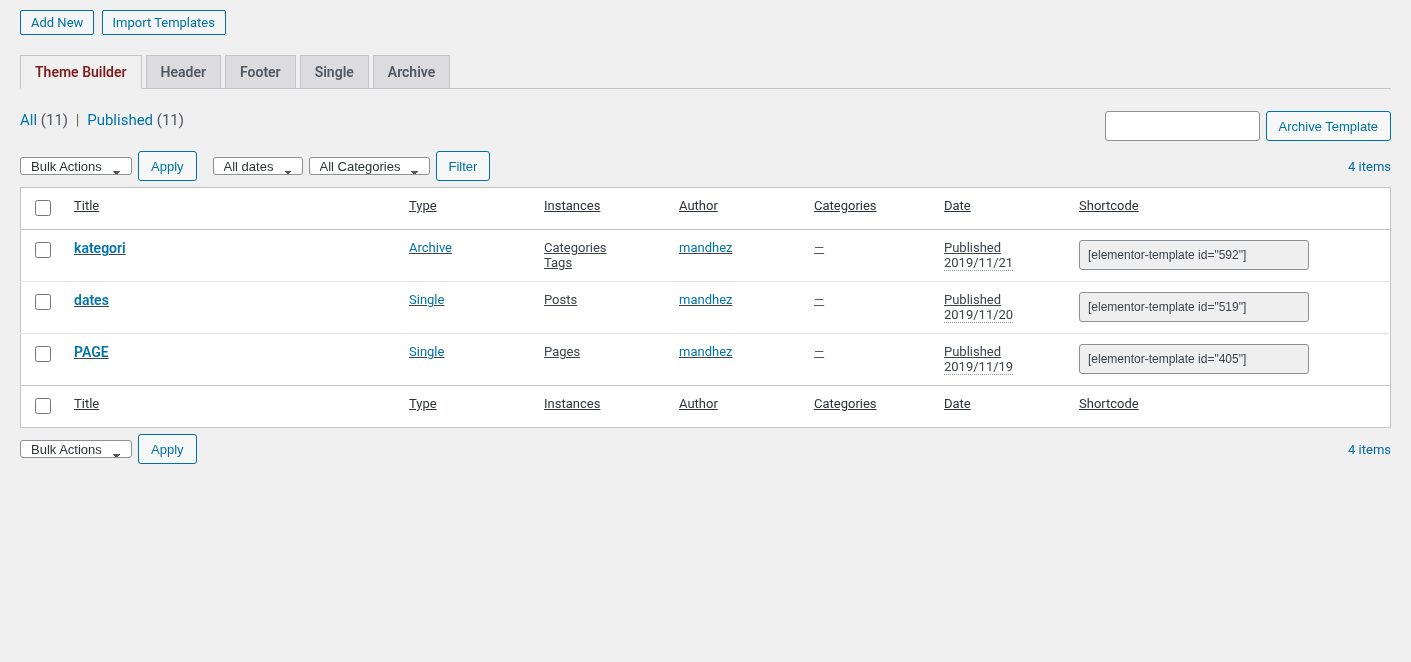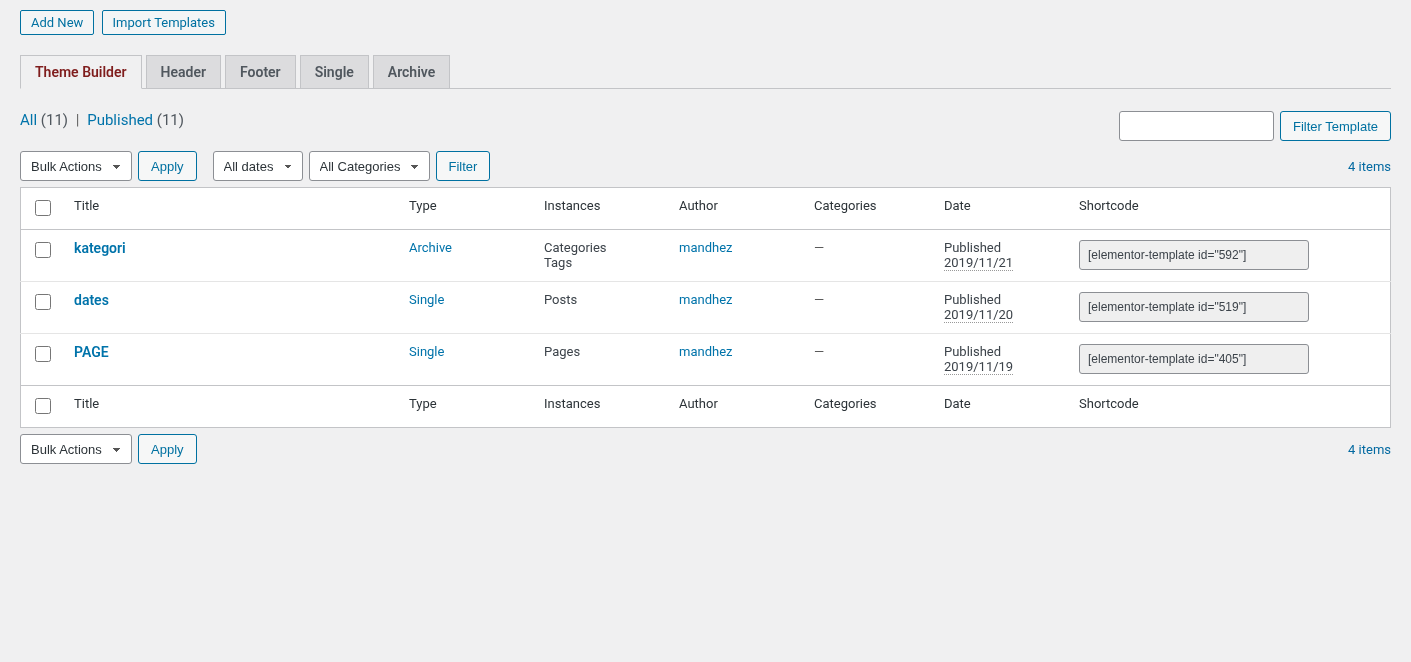--- a/index.html
+++ b/index.html
@@ -80,21 +80,21 @@
   }
 
   .tablenav {
     display: flex;
     justify-content: space-between;
     align-items: center;
     margin: 6px 0;
   }
   .actions { display: flex; gap: 6px; align-items: center; flex-wrap: wrap; }
   .select {
-    height: 30px;
+    height: 18px;
     padding: 0 28px 0 10px;
     border: 1px solid #8c8f94;
     border-radius: 3px;
     background: #fff;
     font-size: 13px;
     color: #2c3338;
     appearance: none;
     background-image: linear-gradient(45deg, transparent 50%, #555 50%), linear-gradient(135deg, #555 50%, transparent 50%);
     background-position: calc(100% - 14px) 13px, calc(100% - 10px) 13px;
     background-size: 4px 4px, 4px 4px;
@@ -107,20 +107,21 @@
     width: 100%;
     border-collapse: collapse;
     border: 1px solid #c3c4c7;
     background: #fff;
   }
   .wp-list-table th, .wp-list-table td {
     text-align: left;
     padding: 10px 10px;
     vertical-align: top;
     font-size: 13px;
+    text-decoration: underline;
   }
   .wp-list-table thead th, .wp-list-table tfoot th {
     font-weight: 400;
     color: #2c3338;
     border-bottom: 1px solid #c3c4c7;
   }
   .wp-list-table tfoot th { border-top: 1px solid #c3c4c7; border-bottom: none; }
   .wp-list-table tbody tr { border-bottom: 1px solid #e5e5e5; }
   .wp-list-table tbody tr:last-child { border-bottom: none; }
   .check-column { width: 30px; }
@@ -162,21 +163,21 @@
 <div class="subsubsub-row">
   <div class="subsubsub">
     <a>All</a>
     <span class="count">(11)</span>
     <span class="sep">|</span>
     <a>Published</a>
     <span class="count">(11)</span>
   </div>
   <div class="search-box">
     <input type="search" class="search-input" style="">
-    <button class="button">Filter Template</button>
+    <button class="button">Archive Template</button>
   </div>
 </div>
 
 <div class="tablenav">
   <div class="actions">
     <select class="select">
       <option>Bulk Actions</option>
     </select>
     <button class="button">Apply</button>
     <select class="select" style="margin-left:10px;">

